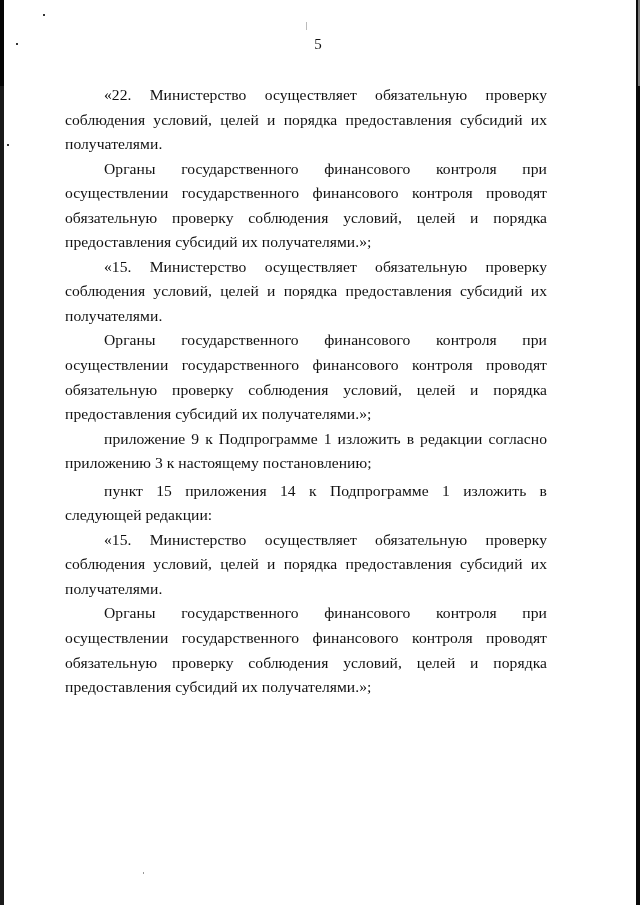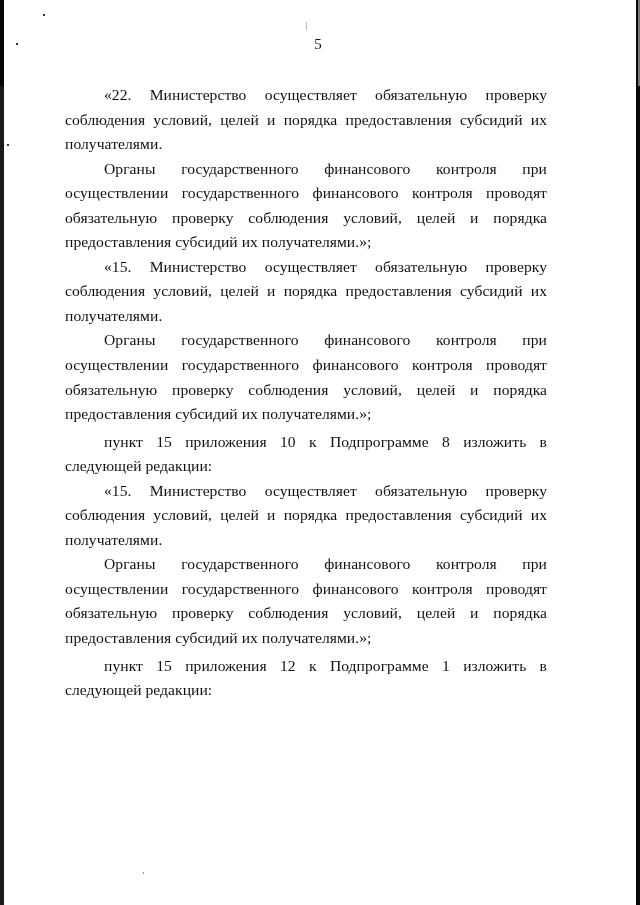--- a/index.html
+++ b/index.html
@@ -91,19 +91,19 @@
 
 <div class="page-number">
   <span>5</span>
 </div>
 
 <div class="content">
   <p class="para">«22. Министерство осуществляет обязательную проверку соблюдения условий, целей и порядка предоставления субсидий их получателями.</p>
   <p class="para">Органы государственного финансового контроля при осуществлении государственного финансового контроля проводят обязательную проверку соблюдения условий, целей и порядка предоставления субсидий их получателями.»;</p>
   <p class="para">«15. Министерство осуществляет обязательную проверку соблюдения условий, целей и порядка предоставления субсидий их получателями.</p>
   <p class="para">Органы государственного финансового контроля при осуществлении государственного финансового контроля проводят обязательную проверку соблюдения условий, целей и порядка предоставления субсидий их получателями.»;</p>
+  <p class="para">приложение 9 к Подпрограмме 1 изложить в редакции согласно приложению 3 к настоящему постановлению;</p>
   <div class="gap-small"></div>
-  <p class="para">пункт 15 приложения 10 к Подпрограмме 8 изложить в следующей редакции:</p>
+  <p class="para">пункт 15 приложения 14 к Подпрограмме 1 изложить в следующей редакции:</p>
   <p class="para">«15. Министерство осуществляет обязательную проверку соблюдения условий, целей и порядка предоставления субсидий их получателями.</p>
   <p class="para">Органы государственного финансового контроля при осуществлении государственного финансового контроля проводят обязательную проверку соблюдения условий, целей и порядка предоставления субсидий их получателями.»;</p>
   <div class="gap-small"></div>
-  <p class="para">пункт 15 приложения 12 к Подпрограмме 1 изложить в следующей редакции:</p>
 </div>
 
 </body></html>

